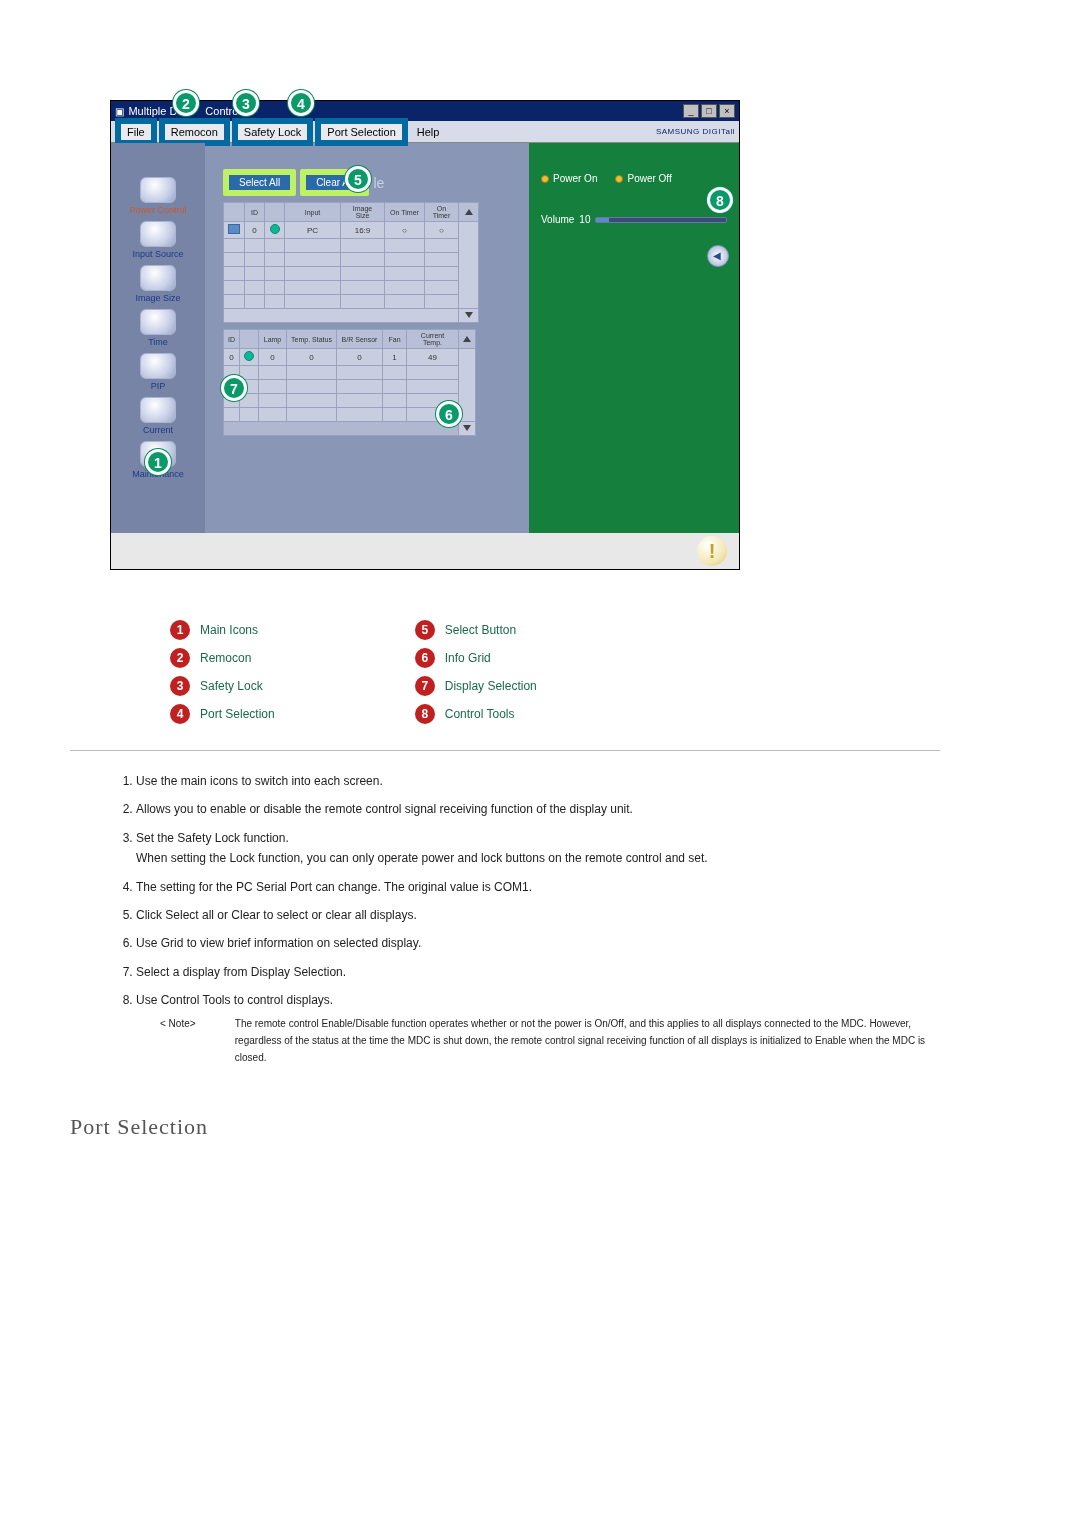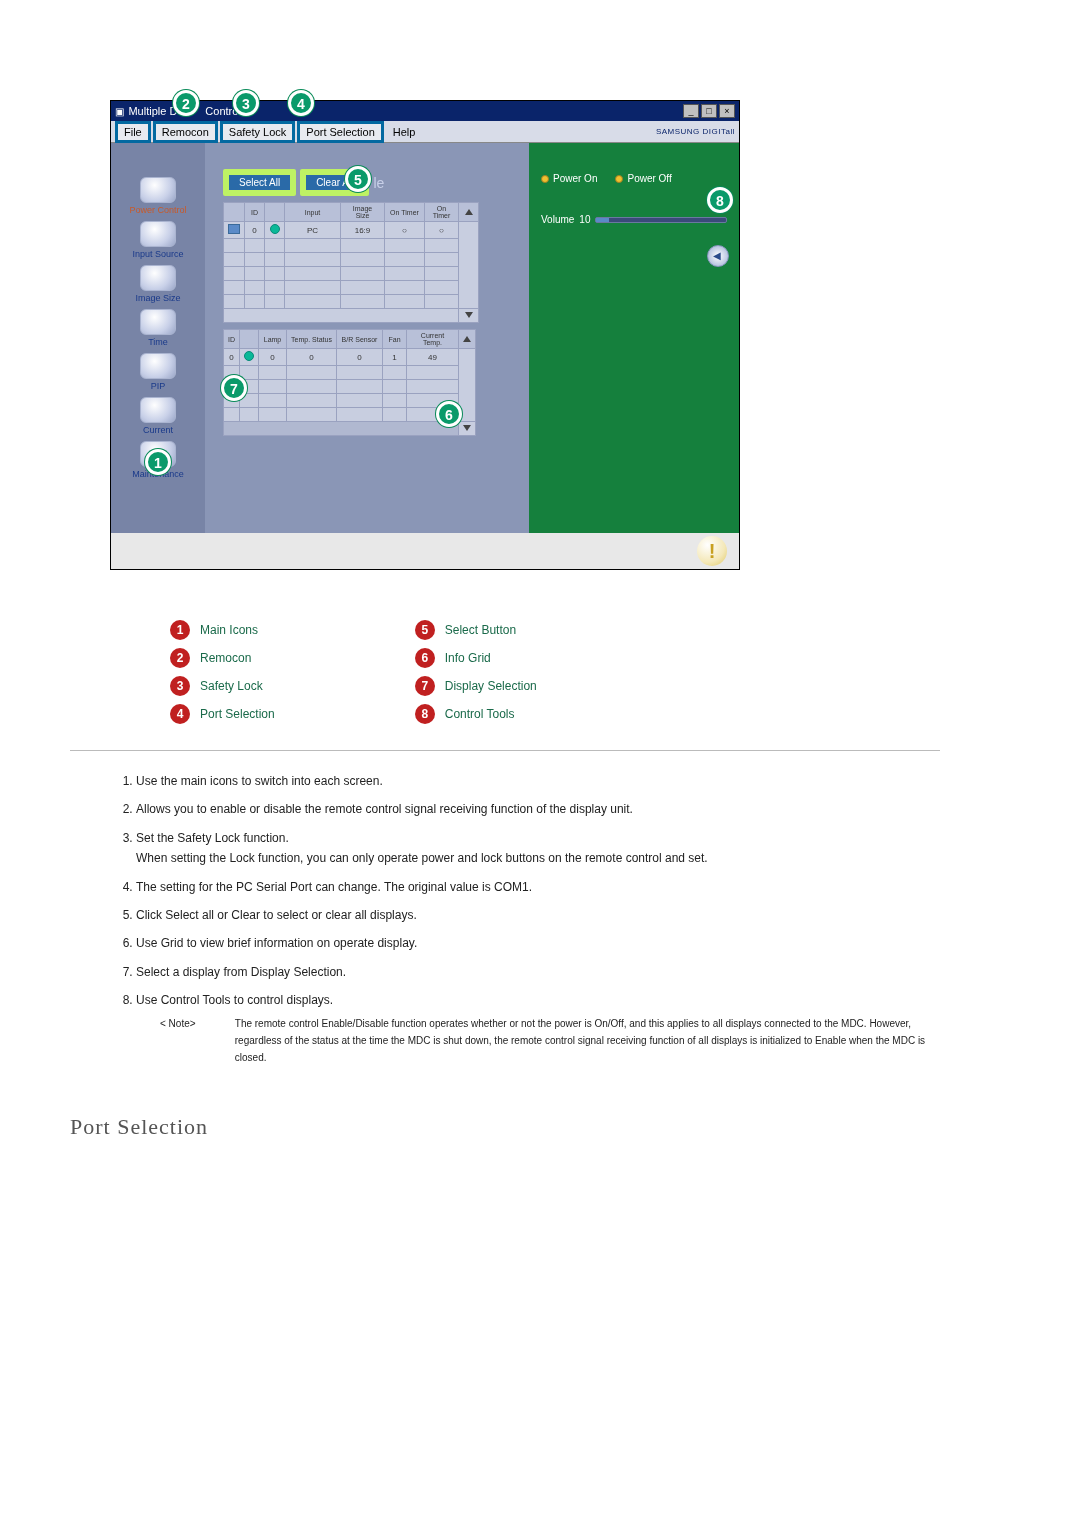--- a/index.html
+++ b/index.html
@@ -56,21 +56,21 @@
     padding: 0 4px;
     font-size: 11px;
     color: #000;
     gap: 2px;
   }
   .menubar .menu-item {
     padding: 2px 6px;
     border: 1px solid transparent;
   }
   .menubar .menu-item.boxed {
-    border: 3px solid #0369a1;
+    border: 6px solid #0369a1;
     background: #e8eaf0;
   }
   .brand {
     margin-left: auto;
     font-size: 8px;
     color: #0a246a;
     letter-spacing: 0.5px;
   }
   .app-body {
     display: flex;
@@ -478,21 +478,21 @@
 
   <ol class="desc">
     <li>Use the main icons to switch into each screen.</li>
     <li>Allows you to enable or disable the remote control signal receiving function of the display unit.</li>
     <li>
       <span>Set the Safety Lock function.</span><br>
       <span>When setting the Lock function, you can only operate power and lock buttons on the remote control and set.</span>
     </li>
     <li>The setting for the PC Serial Port can change. The original value is COM1.</li>
     <li>Click Select all or Clear to select or clear all displays.</li>
-    <li>Use Grid to view brief information on operate display.</li>
+    <li>Use Grid to view brief information on selected display.</li>
     <li>Select a display from Display Selection.</li>
     <li>
       <span>Use Control Tools to control displays.</span>
       <div class="note">
         <span class="note-label">&lt; Note&gt;</span>
         <span class="note-text">The remote control Enable/Disable function operates whether or not the power is On/Off, and this applies to all displays connected to the MDC. However, regardless of the status at the time the MDC is shut down, the remote control signal receiving function of all displays is initialized to Enable when the MDC is closed.</span>
       </div>
     </li>
   </ol>
 

